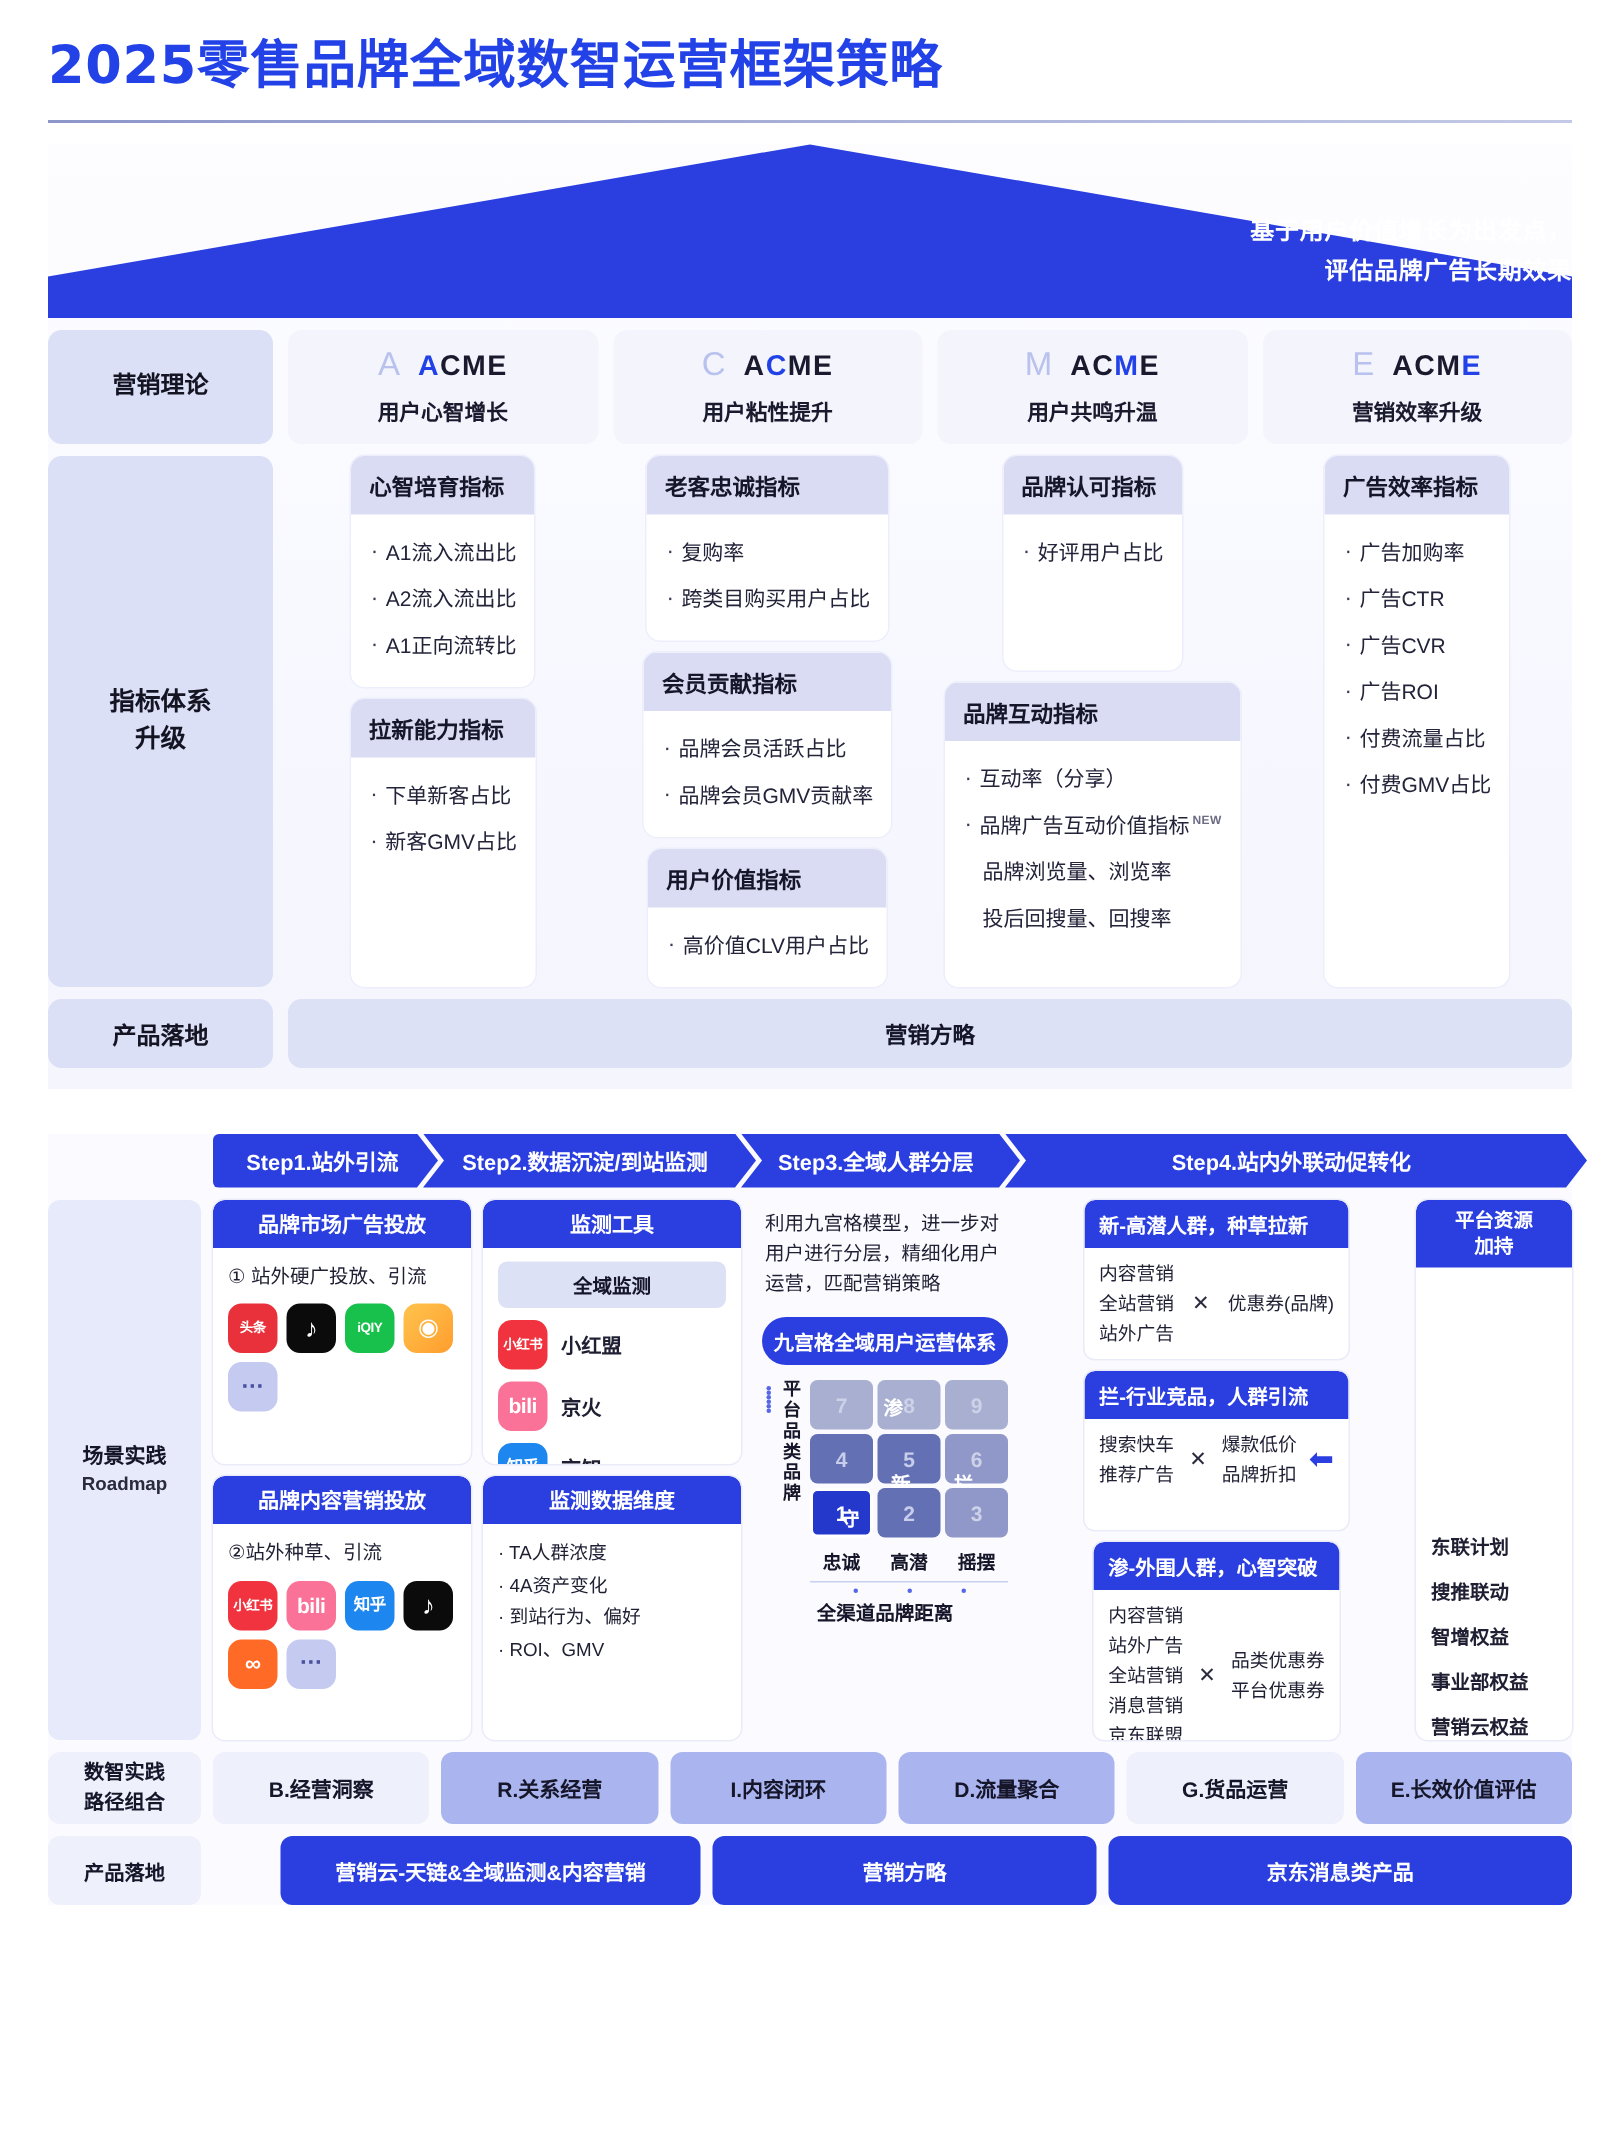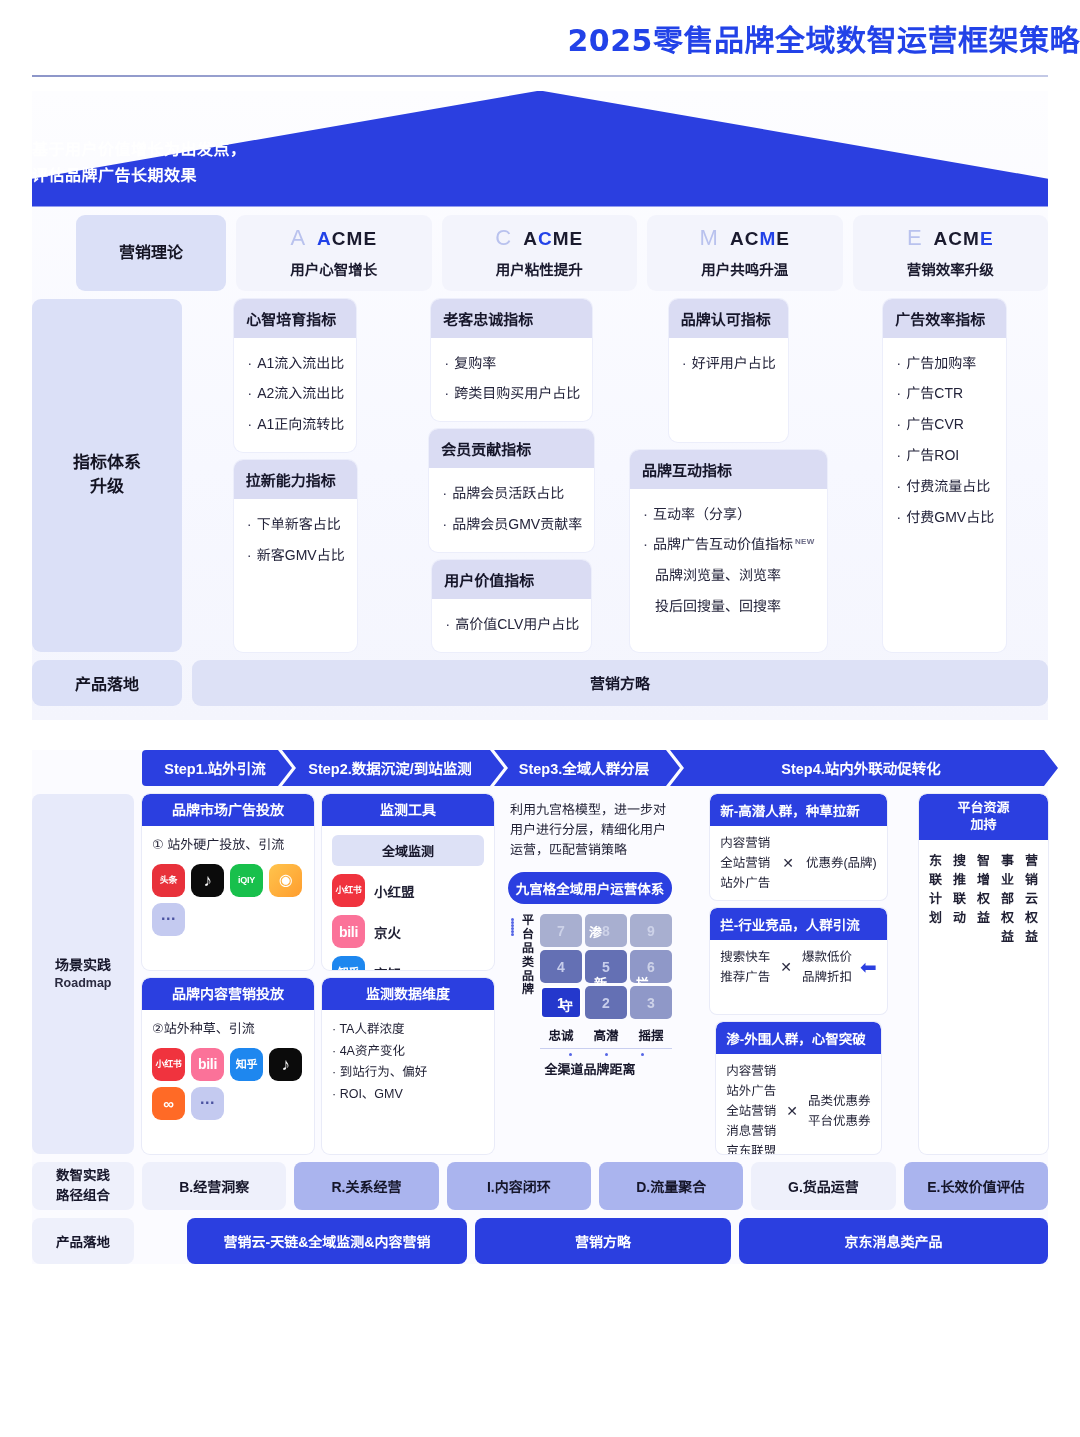--- a/index.html
+++ b/index.html
@@ -8,49 +8,48 @@
     background: #ffffff;
     font-family: "Liberation Sans", "DejaVu Sans", sans-serif;
     color: #1a1a2e;
     overflow: hidden;
   }
   .page { position: relative; width: 1080px; height: 1437px; }
 
   
   .title-wrap { padding: 24px 0 0 32px; }
   .main-title {
-    font-size: 30px; font-weight: 800; color: #2242e8;
+    font-size: 35px; font-weight: 800; color: #2242e8;
     letter-spacing: 0.5px; line-height: 1.15;
     font-family: "DejaVu Sans", "Liberation Sans", sans-serif;
-    text-align: right;
   }
   .title-rule {
     margin: 16px 32px 0 32px; height: 2px;
     background: linear-gradient(90deg,#8d96c9,#c3c9e6);
   }
 
   
   .diagram1 {
     position: relative; margin: 14px 32px 0 32px;
     background: linear-gradient(180deg,#fdfdff 0%,#f7f8ff 60%,#f4f5fd 100%);
     padding-bottom: 14px;
   }
   .roof { position: relative; width: 100%; height: 116px; overflow: hidden; }
   .roof-shape {
     position: absolute; left: 0; top: 0; width: 100%; height: 116px;
     background: #2b3fe0;
     clip-path: polygon(50% 0%, 100% 76%, 100% 100%, 0% 100%, 0% 76%);
   }
   .roof-text {
     position: absolute; left: 0; right: 0; top: 46px;
-    text-align: left; color: #fff; font-size: 16px; font-weight: 700;
+    text-align: right; color: #fff; font-size: 16px; font-weight: 700;
     line-height: 1.65; letter-spacing: .5px;
   }
 
-  .row-band { display: flex; gap: 10px; margin-top: 8px; margin-left: 44px; }
+  .row-band { display: flex; gap: 10px; margin-top: 8px; }
   .row-label {
     width: 150px; flex: 0 0 150px;
     background: #dbe0f7; border-radius: 9px;
     display: flex; align-items: center; justify-content: center;
     font-size: 16px; font-weight: 700; color: #141423;
     text-align: center; line-height: 1.35;
   }
   .theory-cards { display: flex; gap: 10px; flex: 1; }
   .theory-card {
     flex: 1; background: #f3f4fc; border-radius: 9px;
@@ -236,21 +235,21 @@
   .strat-lines { font-size: 12.5px; color: #1f1f33; line-height: 1.6; }
   .strat-x { font-size: 14px; font-weight: 700; color: #2b2b40; padding: 0 2px; }
   .arrow-left { color: #2b3fe0; font-size: 20px; line-height: 1; margin-left: auto; }
 
   .plat-panel { background: #fff; border-radius: 8px; box-shadow: 0 0 0 1px #e9ebf8; height: 100%; overflow: hidden; }
   .plat-head {
     background: #2b3fe0; color: #fff; text-align: center; font-size: 13px;
     font-weight: 800; padding: 6px 4px; line-height: 1.3; border-radius: 8px 8px 0 0;
   }
   .plat-body {
-    padding: 10px; display: flex; flex-direction: row; justify-content: flex-end;
+    padding: 10px; display: flex; flex-direction: column; justify-content: flex-end;
     gap: 11px; height: calc(100% - 36px);
   }
   .plat-item { font-size: 13px; color: #1f1f33; font-weight: 600; }
 
   .path-row { display: flex; gap: 8px; margin-top: 8px; }
   .path-label {
     width: 102px; flex: 0 0 102px; background: #eef0fb; border-radius: 8px;
     display: flex; flex-direction: column; align-items: center; justify-content: center;
     font-size: 13.5px; font-weight: 700; color: #16162a; line-height: 1.5;
   }

